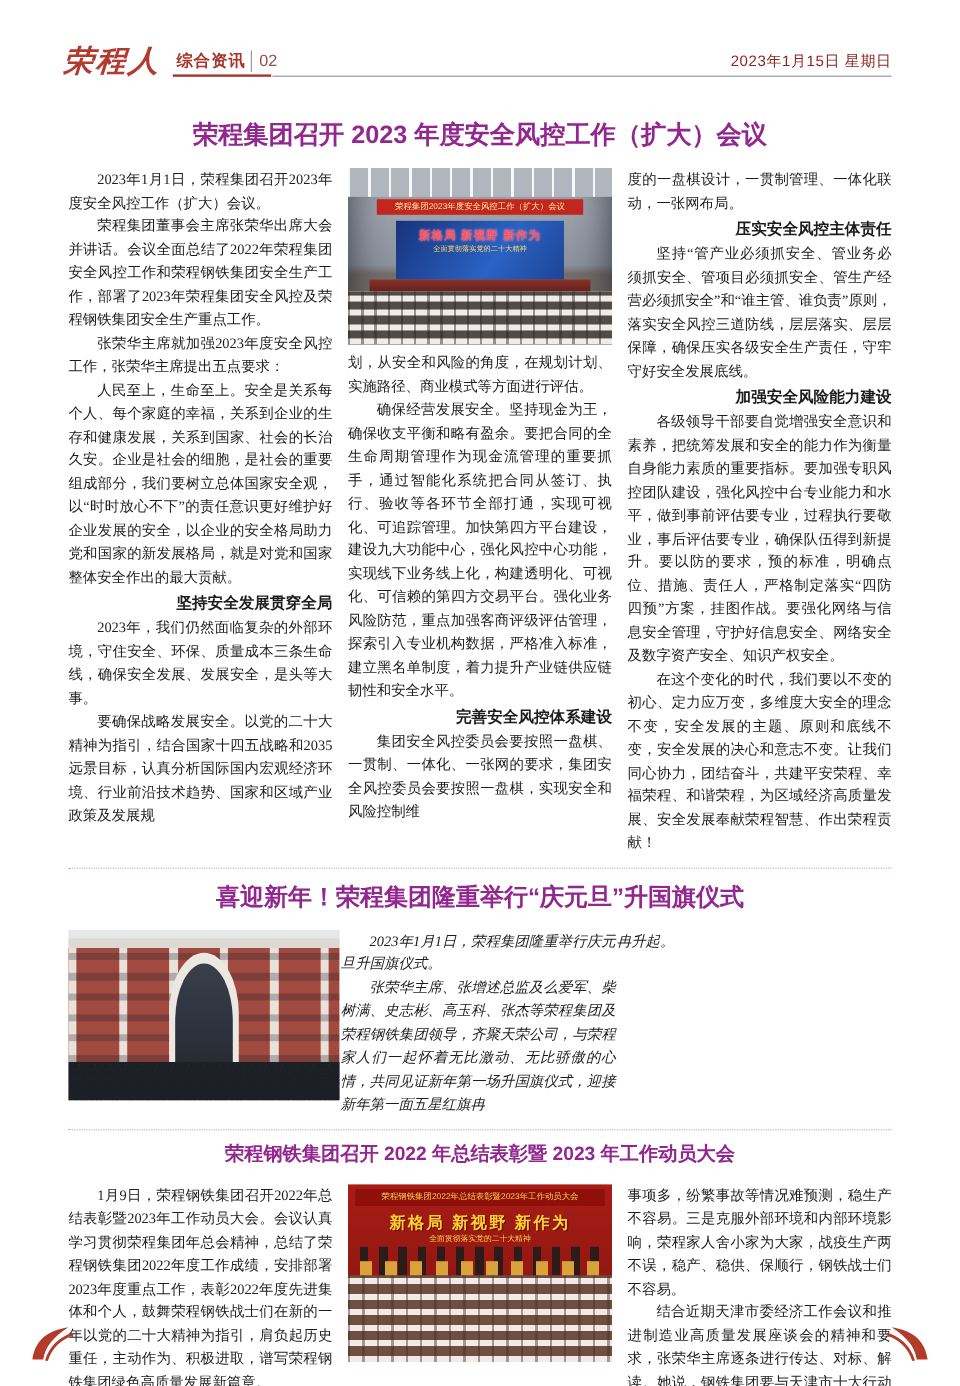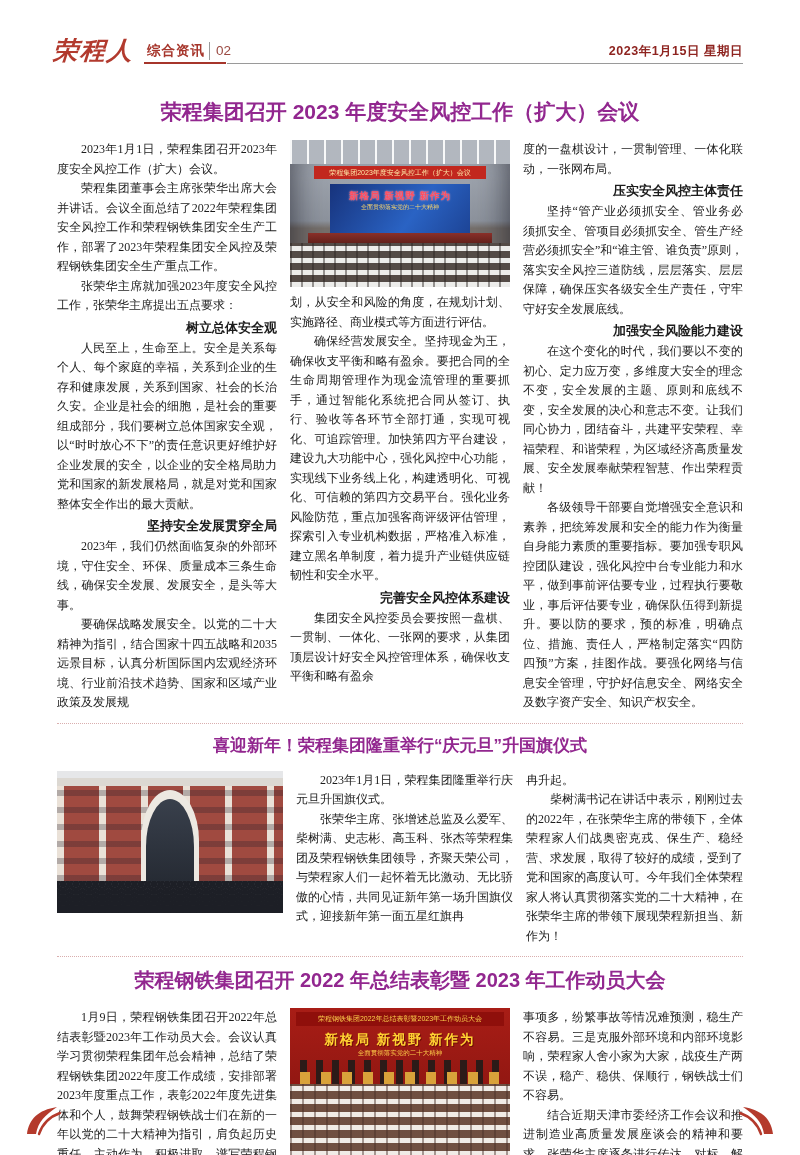--- a/index.html
+++ b/index.html
@@ -25,36 +25,36 @@
   }
   .red-underline{position:absolute;left:87px;top:62px;width:82px;height:2px;background:#a6352b;}
   .vbar{position:absolute;left:152px;top:42px;width:1px;height:18px;background:#9a9a9a;}
   .pagenum{
     position:absolute;left:159px;top:43px;
     font-family:"Liberation Sans",sans-serif;font-size:13.5px;color:#9b4a42;text-align:right;
   }
   .hrule{position:absolute;left:170px;right:0px;top:63px;height:1px;background:#9a9a9a;}
   .date{
     position:absolute;right:0;top:43px;
-    font-family:"Liberation Sans",sans-serif;font-weight:bold;
+    font-family:"Liberation Sans",sans-serif;font-weight:normal;
     font-size:12.5px;color:#8e2420;letter-spacing:0.5px;margin-left:40px;
   }
 
   
   .title{
     text-align:center;color:#92278f;font-weight:bold;
     font-family:"Liberation Sans",sans-serif;margin:0;
   }
   .t1{font-size:21px;margin:26px 0 1px;}
-  .t2{font-size:17px;margin:4px 0 14px;}
-  .t3{font-size:20px;margin:4px 0 14px;}
+  .t2{font-size:20px;margin:4px 0 14px;}
+  .t3{font-size:16px;margin:4px 0 14px;}
 
   .cols{display:flex;gap:13px;margin-top:14px;}
   .col{flex:1 1 0;min-width:0;}
-  .row2{display:flex;gap:13px;}
+  .row2{display:flex;gap:1px;font-style:italic;}
   .photo-col{flex:0 0 226px;}
 
   p{margin:0;font-size:12px;line-height:19.5px;text-align:justify;}
   .ind{text-indent:2em;}
   .noind{text-indent:0;}
   .sub{
     font-family:"Liberation Sans",sans-serif;font-weight:bold;
     text-align:right;font-size:13px;line-height:21px;text-indent:0;margin:1px 0;
   }
 
@@ -142,49 +142,48 @@
       <span class="date">2023年1月15日 星期日</span>
     </header>
 
     <section>
       <h1 class="title t1">荣程集团召开 2023 年度安全风控工作（扩大）会议</h1>
       <div class="cols">
         <div class="col">
           <p class="ind">2023年1月1日，荣程集团召开2023年度安全风控工作（扩大）会议。</p>
           <p class="ind">荣程集团董事会主席张荣华出席大会并讲话。会议全面总结了2022年荣程集团安全风控工作和荣程钢铁集团安全生产工作，部署了2023年荣程集团安全风控及荣程钢铁集团安全生产重点工作。</p>
           <p class="ind">张荣华主席就加强2023年度安全风控工作，张荣华主席提出五点要求：</p>
-          <p class="sub">树立总体安全观</p>
           <p class="ind">人民至上，生命至上。安全是关系每个人、每个家庭的幸福，关系到企业的生存和健康发展，关系到国家、社会的长治久安。企业是社会的细胞，是社会的重要组成部分，我们要树立总体国家安全观，以“时时放心不下”的责任意识更好维护好企业发展的安全，以企业的安全格局助力党和国家的新发展格局，就是对党和国家整体安全作出的最大贡献。</p>
           <p class="sub">坚持安全发展贯穿全局</p>
           <p class="ind">2023年，我们仍然面临复杂的外部环境，守住安全、环保、质量成本三条生命线，确保安全发展、发展安全，是头等大事。</p>
           <p class="ind">要确保战略发展安全。以党的二十大精神为指引，结合国家十四五战略和2035远景目标，认真分析国际国内宏观经济环境、行业前沿技术趋势、国家和区域产业政策及发展规</p>
         </div>
         <div class="col">
           <div class="photo hall">
             <div class="ph-ceiling"></div>
             <div class="ph-banner">荣程集团2023年度安全风控工作（扩大）会议</div>
             <div class="ph-screen">
               <div class="scr1">新格局 新视野 新作为</div>
               <div class="scr2">全面贯彻落实党的二十大精神</div>
             </div>
             <div class="ph-stage"></div>
             <div class="ph-audience"></div>
           </div>
           <p class="noind">划，从安全和风险的角度，在规划计划、实施路径、商业模式等方面进行评估。</p>
           <p class="ind">确保经营发展安全。坚持现金为王，确保收支平衡和略有盈余。要把合同的全生命周期管理作为现金流管理的重要抓手，通过智能化系统把合同从签订、执行、验收等各环节全部打通，实现可视化、可追踪管理。加快第四方平台建设，建设九大功能中心，强化风控中心功能，实现线下业务线上化，构建透明化、可视化、可信赖的第四方交易平台。强化业务风险防范，重点加强客商评级评估管理，探索引入专业机构数据，严格准入标准，建立黑名单制度，着力提升产业链供应链韧性和安全水平。</p>
           <p class="sub">完善安全风控体系建设</p>
-          <p class="ind">集团安全风控委员会要按照一盘棋、一贯制、一体化、一张网的要求，从集团顶层设计好安全风控管理体系，确保收支平衡和略有盈余</p>
+          <p class="ind">集团安全风控委员会要按照一盘棋、一贯制、一体化、一张网的要求，集团安全风控委员会要按照一盘棋，实现安全和风险控制维</p>
         </div>
         <div class="col">
           <p class="noind">度的一盘棋设计，一贯制管理、一体化联动，一张网布局。</p>
           <p class="sub">压实安全风控主体责任</p>
           <p class="ind">坚持“管产业必须抓安全、管业务必须抓安全、管项目必须抓安全、管生产经营必须抓安全”和“谁主管、谁负责”原则，落实安全风控三道防线，层层落实、层层保障，确保压实各级安全生产责任，守牢守好安全发展底线。</p>
           <p class="sub">加强安全风险能力建设</p>
+          <p class="ind">各级领导干部要自觉增强安全意识和素养，把统筹发展和安全的能力作为衡量自身能力素质的重要指标。要加强专职风控团队建设，强化风控中台专业能力和水平，做到事前评估要专业，过程执行要敬业，事后评估要专业，确保队伍得到新提升。要以防的要求，预的标准，明确点位、措施、责任人，严格制定落实“四防四预”方案，挂图作战。要强化网络与信息安全管理，守护好信息安全、网络安全及数字资产安全、知识产权安全。</p>
           <p class="ind">在这个变化的时代，我们要以不变的初心、定力应万变，多维度大安全的理念不变，安全发展的主题、原则和底线不变，安全发展的决心和意志不变。让我们同心协力，团结奋斗，共建平安荣程、幸福荣程、和谐荣程，为区域经济高质量发展、安全发展奉献荣程智慧、作出荣程贡献！</p>
-          <p class="ind">各级领导干部要自觉增强安全意识和素养，把统筹发展和安全的能力作为衡量自身能力素质的重要指标。要加强专职风控团队建设，强化风控中台专业能力和水平，做到事前评估要专业，过程执行要敬业，事后评估要专业，确保队伍得到新提升。要以防的要求，预的标准，明确点位、措施、责任人，严格制定落实“四防四预”方案，挂图作战。要强化网络与信息安全管理，守护好信息安全、网络安全及数字资产安全、知识产权安全。</p>
         </div>
       </div>
     </section>
 
     <hr class="dotted">
 
     <section>
       <h1 class="title t2">喜迎新年！荣程集团隆重举行“庆元旦”升国旗仪式</h1>
       <div class="row2">
         <div class="photo-col">
@@ -196,21 +195,20 @@
             </div>
             <div class="bld-crowd"></div>
           </div>
         </div>
         <div class="col">
           <p class="ind">2023年1月1日，荣程集团隆重举行庆元旦升国旗仪式。</p>
           <p class="ind">张荣华主席、张增述总监及么爱军、柴树满、史志彬、高玉科、张杰等荣程集团及荣程钢铁集团领导，齐聚天荣公司，与荣程家人们一起怀着无比激动、无比骄傲的心情，共同见证新年第一场升国旗仪式，迎接新年第一面五星红旗冉</p>
         </div>
         <div class="col">
           <p class="noind">冉升起。</p>
-          <p class="ind">柴树满书记在讲话中表示，刚刚过去的2022年，在张荣华主席的带领下，全体荣程家人们战奥密克戎、保生产、稳经营、求发展，取得了较好的成绩，受到了党和国家的高度认可。今年我们全体荣程家人将认真贯彻落实党的二十大精神，在张荣华主席的带领下展现荣程新担当、新作为！</p>
         </div>
       </div>
     </section>
 
     <hr class="dotted">
 
     <section>
       <h1 class="title t3">荣程钢铁集团召开 2022 年总结表彰暨 2023 年工作动员大会</h1>
       <div class="cols">
         <div class="col">

